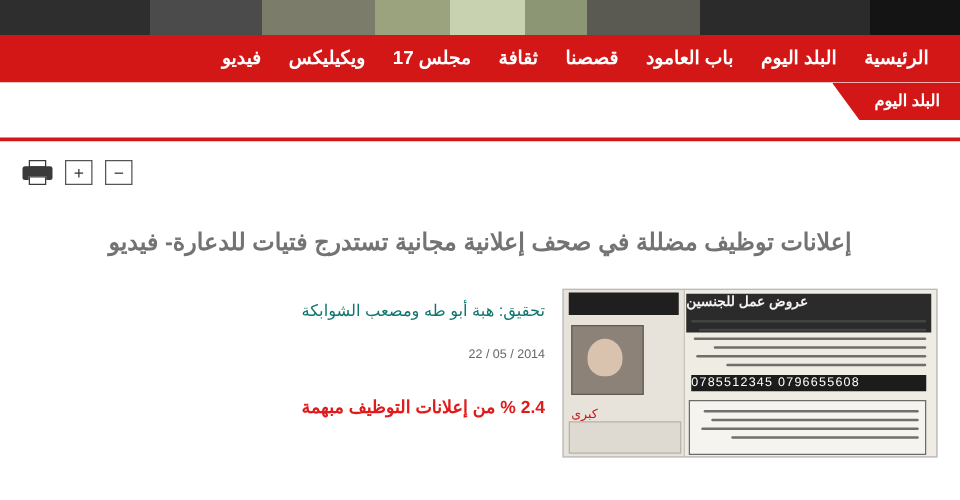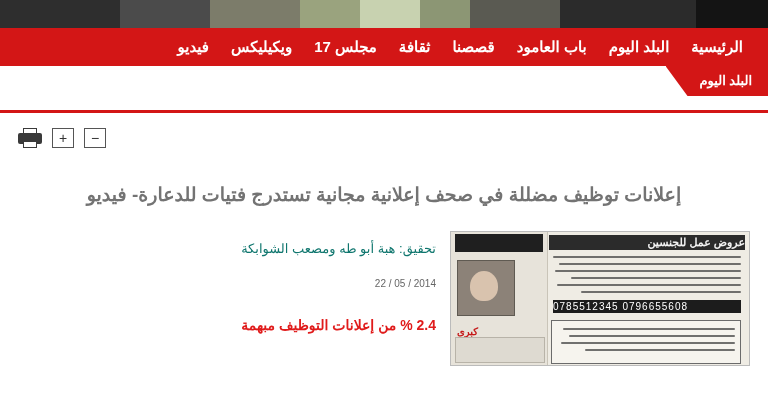--- a/index.html
+++ b/index.html
@@ -224,26 +224,26 @@
     top: 0;
     width: 204px;
     height: 100%;
     background: #efece4;
   }
   .clip .ad-title {
     position: absolute;
     right: 4px;
     top: 3px;
     width: 196px;
-    height: 15px;
+    height: 31px;
     background: #2b2b2b;
     color: #f2f2f2;
     font-size: 11px;
     font-weight: bold;
-    text-align: right;
+    text-align: left;
     line-height: 15px;
     overflow: hidden;
     letter-spacing: -0.5px;
   }
   .clip .txtline {
     position: absolute;
     background: #4a4a4a;
     height: 2px;
     border-radius: 1px;
     opacity: .78;
@@ -292,21 +292,21 @@
     width: 88px;
     height: 18px;
     background: #1f1f1f;
   }
   .clip .redword {
     position: absolute;
     left: 6px;
     bottom: 28px;
     font-size: 10px;
     color: #c51a1a;
-    font-weight: bold;
+    font-weight: normal;
   }
   .clip .greybox {
     position: absolute;
     left: 4px;
     bottom: 2px;
     width: 88px;
     height: 24px;
     background: #dedad1;
     border: 1px solid #b8b3a8;
   }

